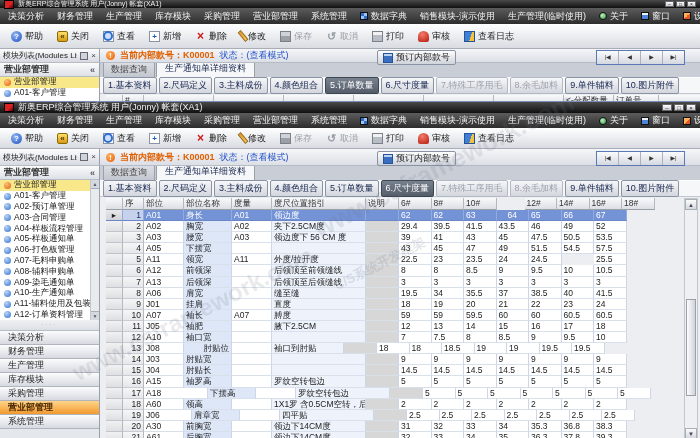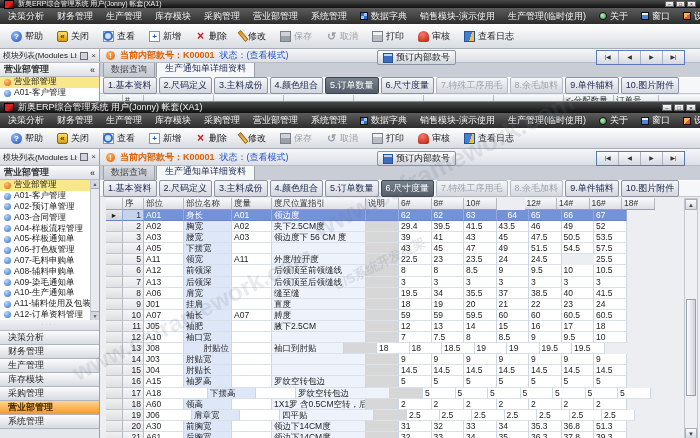--- a/index.html
+++ b/index.html
@@ -859,21 +859,21 @@
                 <div class="gcell namec" style="width: 48px;">前胸宽</div>
                 <div class="gcell" style="width: 40px;"></div>
                 <div class="gcell guidec" style="width: 94px;">领边下14CM度</div>
                 <div class="gcell descc" style="width: 33px;"></div>
                 <div class="gcell" style="width: 32.5px;">31</div>
                 <div class="gcell" style="width: 32.5px;">32</div>
                 <div class="gcell" style="width: 32.5px;">33</div>
                 <div class="gcell" style="width: 32.5px;">34</div>
                 <div class="gcell" style="width: 32.5px;">35.3</div>
                 <div class="gcell" style="width: 32.5px;">36.8</div>
-                <div class="gcell" style="width: 32.5px;">51.3</div>
+                <div class="gcell" style="width: 32.5px;">38.3</div>
               </div>
               <div class="grow">
                 <div class="gcell rowsel" style="width: 17px;"></div>
                 <div class="gcell seq" style="width: 21px;">21</div>
                 <div class="gcell" style="width: 40px;">A61</div>
                 <div class="gcell namec" style="width: 48px;">后胸宽</div>
                 <div class="gcell" style="width: 40px;"></div>
                 <div class="gcell guidec" style="width: 94px;">领边下14CM度</div>
                 <div class="gcell descc" style="width: 33px;"></div>
                 <div class="gcell" style="width: 32.5px;">32</div>

